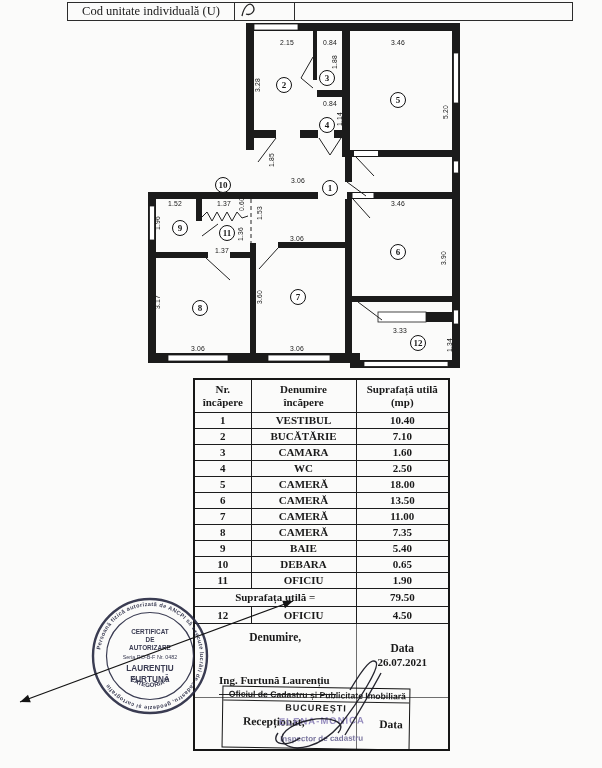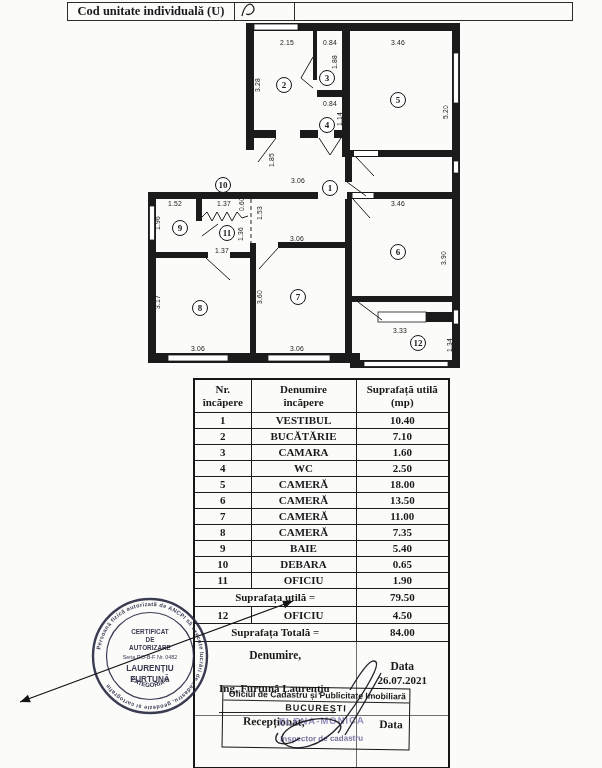--- a/index.html
+++ b/index.html
@@ -6,21 +6,20 @@
   body{
     width:602px;height:768px;position:relative;overflow:hidden;
     background:#fbfbfa;color:#1a1a1a;
     font-family:"Liberation Serif",serif;
   }
   
   .hdr-row{
     position:absolute;left:67px;top:2px;width:506px;height:19px;
     border:1px solid #2c2c2c;display:flex;box-sizing:border-box;
     background:transparent;
-    font-weight:bold;
   }
   .hdr-cell{
     box-sizing:border-box;display:flex;align-items:center;justify-content:center;
     font-size:12.5px;white-space:nowrap;overflow:visible;
   }
   .hdr-cell + .hdr-cell{border-left:1px solid #2c2c2c;}
   .hc0{width:166px;}
   .hc1{width:60px;}
   .hc2{width:114px;}
   .hc3{flex:1;}
@@ -51,21 +50,21 @@
   table.areas th{height:32px;}
   table.areas td{height:15px;}
   tr.sumrow td{height:17px;margin-top:13px;}
   tr.logierow td{height:16px;}
   td.sum-label{text-align:right;padding-right:8px;font-size:11.5px;}
   tr.execrow td{height:73px;vertical-align:top;}
   td.exec-left{position:relative;}
   .exec-title{margin-top:7px;text-align:center;font-size:11.5px;}
   .engineer{
     position:absolute;left:24px;bottom:2px;font-size:11px;white-space:nowrap;
-    border-bottom:1.2px solid #222;padding:0 6px 17px 0;
+    border-bottom:1.2px solid #222;padding:0 6px 7px 0;
   }
   .date-block{margin-top:18px;text-align:center;font-size:11.5px;}
   .date-val{font-size:11px;margin-top:1px;}
   tr.execrow td,tr.lastrow td{border-color:#6f6f6f;}
   tr.execrow td{border-top-color:#161616;}
   tr.lastrow td{height:51px;}
   
   .office-box{
     position:absolute;left:222px;top:687px;width:188px;height:62px;
     border:1.6px solid #141414;transform:rotate(.9deg);box-sizing:border-box;
@@ -294,24 +293,20 @@
       </tr>
       <tr class="sumrow">
       <td colspan="2" class="sum-label">Suprafața utilă =</td>
       <td>79.50</td>
     </tr>
     <tr class="logierow">
       <td>12</td>
       <td>OFICIU</td>
       <td>4.50</td>
     </tr>
-    <tr class="sumrow">
-      <td colspan="2" class="sum-label">Suprafața Totală =</td>
-      <td>84.00</td>
-    </tr>
     <tr class="execrow">
       <td colspan="2" class="exec-left">
         <div class="exec-title">Denumire,</div>
         <div class="engineer">Ing. Furtună Laurențiu</div>
       </td>
       <td>
         <div class="date-block">
           <div>Data</div>
           <div class="date-val">26.07.2021</div>
         </div>

